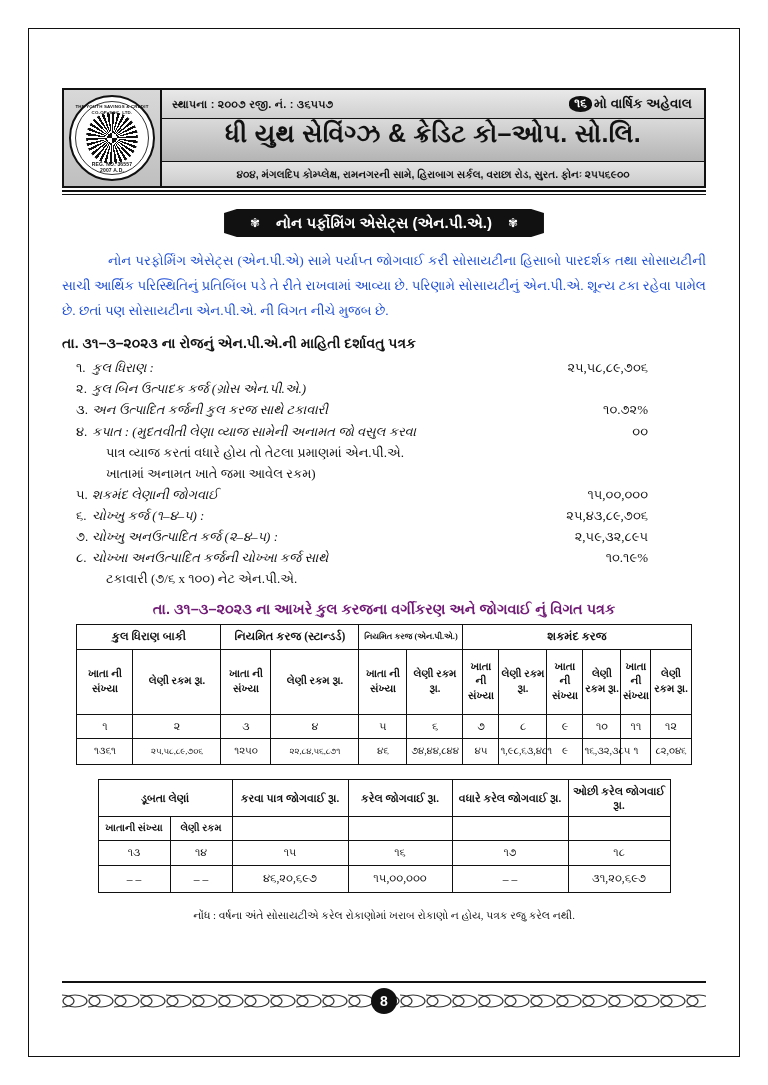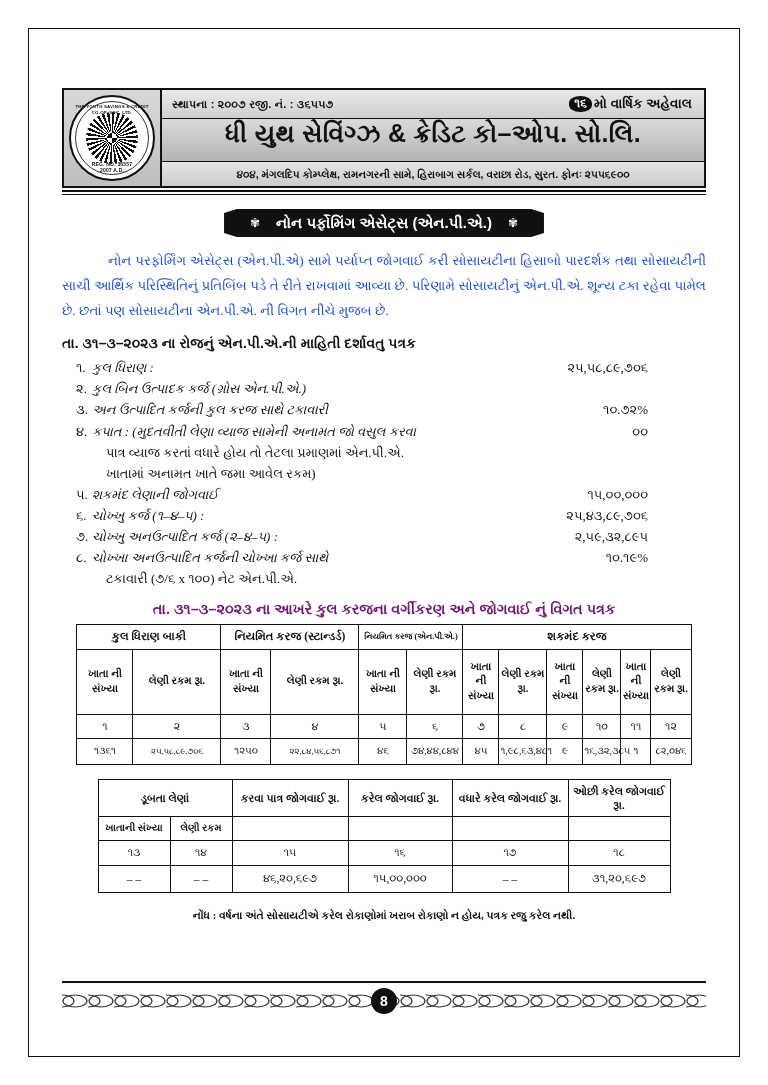--- a/index.html
+++ b/index.html
@@ -127,21 +127,21 @@
     border:1px solid #111;text-align:center;vertical-align:middle;color:#111;
     font-family:"Liberation Serif","DejaVu Serif",serif;
   }
   .g2-head{font-size:11px;font-weight:bold;height:34px;line-height:1.3;}
   .g2-sub{font-size:10px;font-weight:bold;height:21px;}
   .g2-idx{font-size:11px;height:22px;}
   .g2-val{font-size:11.5px;height:24px;}
 
   
   .note{
-    margin-top:16px;text-align:center;font-size:10.8px;font-weight:bold;color:#111;
+    margin-top:16px;text-align:center;font-size:10.8px;font-weight:normal;color:#111;
     font-family:"Liberation Serif","DejaVu Serif",serif;
   }
 
   
   .footer{
     position:absolute;left:62px;right:62px;bottom:62px;height:46px;
   }
   .f-line{
     position:absolute;left:0;right:0;top:4px;border-top:2px solid #111;
   }

